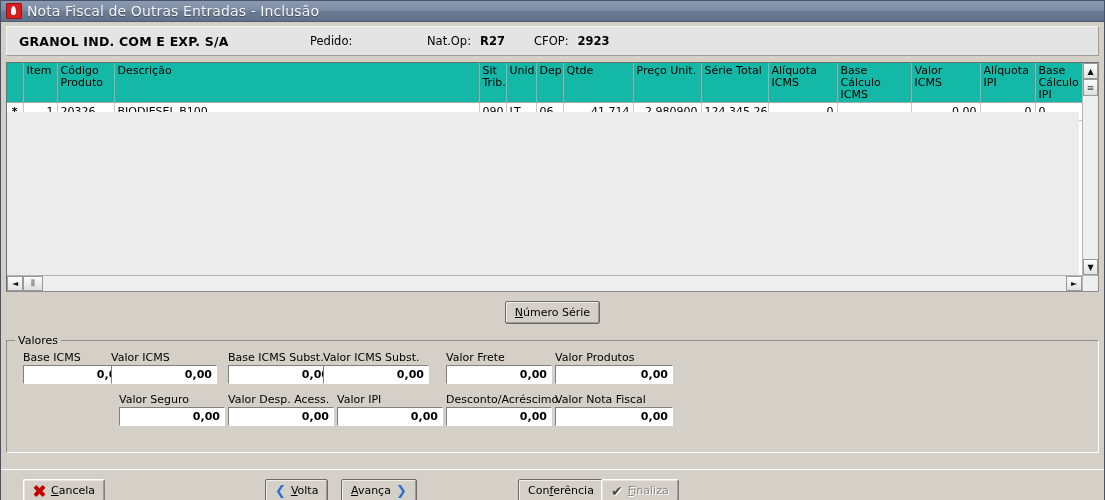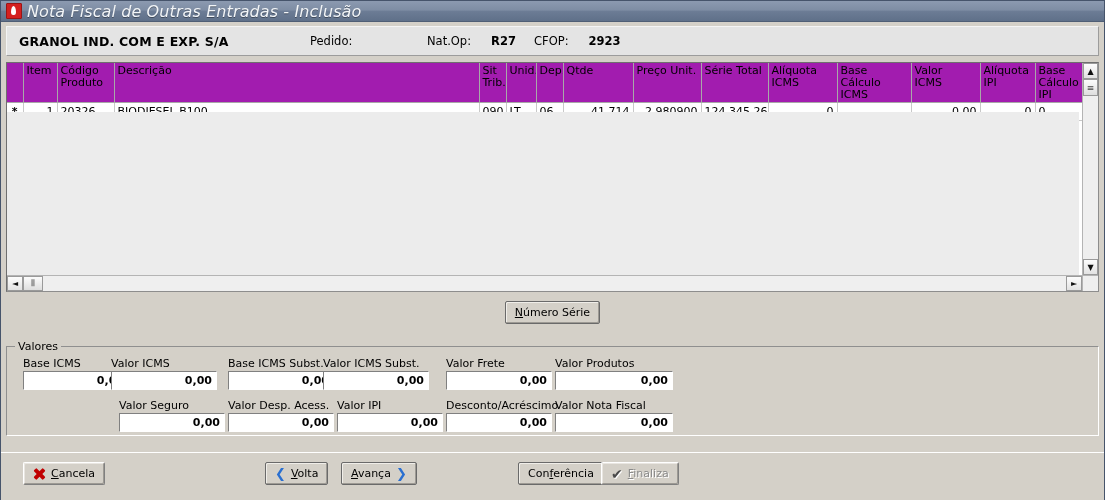--- a/index.html
+++ b/index.html
@@ -53,25 +53,24 @@
   .title-icon::after {
     content: "";
     position: absolute;
     left: 4px; top: 2px;
     width: 5px; height: 9px;
     background: #fff;
     border-radius: 60% 60% 50% 50% / 80% 80% 40% 40%;
   }
   .title-text {
     color: #f2f5f8;
-    font-size: 16px;
+    font-size: 14px;
     letter-spacing: 0.1px;
     text-shadow: 0 1px 0 rgba(0,0,0,.35);
     white-space: nowrap;
-    font-style: italic;
   }
 
   
   .client {
     flex: 1 1 auto;
     background: #d4d0c8;
     padding: 4px 5px 16px 5px;
     box-sizing: border-box;
     display: flex;
     flex-direction: column;
@@ -96,21 +95,21 @@
     font-weight: bold;
     font-size: 12.5px;
     letter-spacing: .2px;
   }
   .info-item {
     position: absolute;
     white-space: nowrap;
     font-size: 11.5px;
   }
   .info-item .lbl { font-weight: normal; }
-  .info-item .val { font-weight: bold; margin-left: 20px; }
+  .info-item .val { font-weight: bold; margin-left: 9px; }
   #info-pedido { left: 303px; }
   #info-natop  { left: 420px; }
   #info-cfop   { left: 527px; }
 
   
   .gridwrap {
     margin-top: 6px;
     flex: 0 0 230px;
     background: #fff;
     border: 1px solid #8d8d8d;
@@ -121,21 +120,21 @@
     overflow: hidden;
   }
 
   table.grid {
     border-collapse: collapse;
     table-layout: fixed;
     width: 1072px;
     font-size: 11px;
   }
   table.grid th {
-    background: #a21caf;
+    background: #14b8a6;
     border-right: 1px solid #a8a8a8;
     border-bottom: 1px solid #a8a8a8;
     font-weight: normal;
     text-align: left;
     vertical-align: top;
     padding: 2px 3px 1px 3px;
     height: 30px;
     box-sizing: border-box;
     line-height: 12px;
     white-space: normal;
@@ -255,26 +254,26 @@
   .btn.default {
     border-color: #6a6a6a;
     box-shadow: inset -1px -1px 0 #9d9a94, inset 1px 1px 0 #f0eee9;
   }
   .btn.disabled { color: #8a8a8a; text-shadow: 1px 1px 0 #fff; }
   .u { text-decoration: underline; }
 
   
   .valores {
     flex: 0 0 auto;
-    margin-top: 14px;
+    margin-top: 8px;
     border: 1px solid #a0a0a0;
     border-top-color: #ffffff;
     border-left-color: #ffffff;
     position: relative;
-    height: 90px;
+    height: 113px;
     box-sizing: border-box;
   }
   .valores::before {
     content: "";
     position: absolute;
     left: -1px; top: -1px; right: -1px; bottom: -1px;
     border: 1px solid #8f8f8f;
     border-right-color: #ffffff;
     border-bottom-color: #ffffff;
     pointer-events: none;

